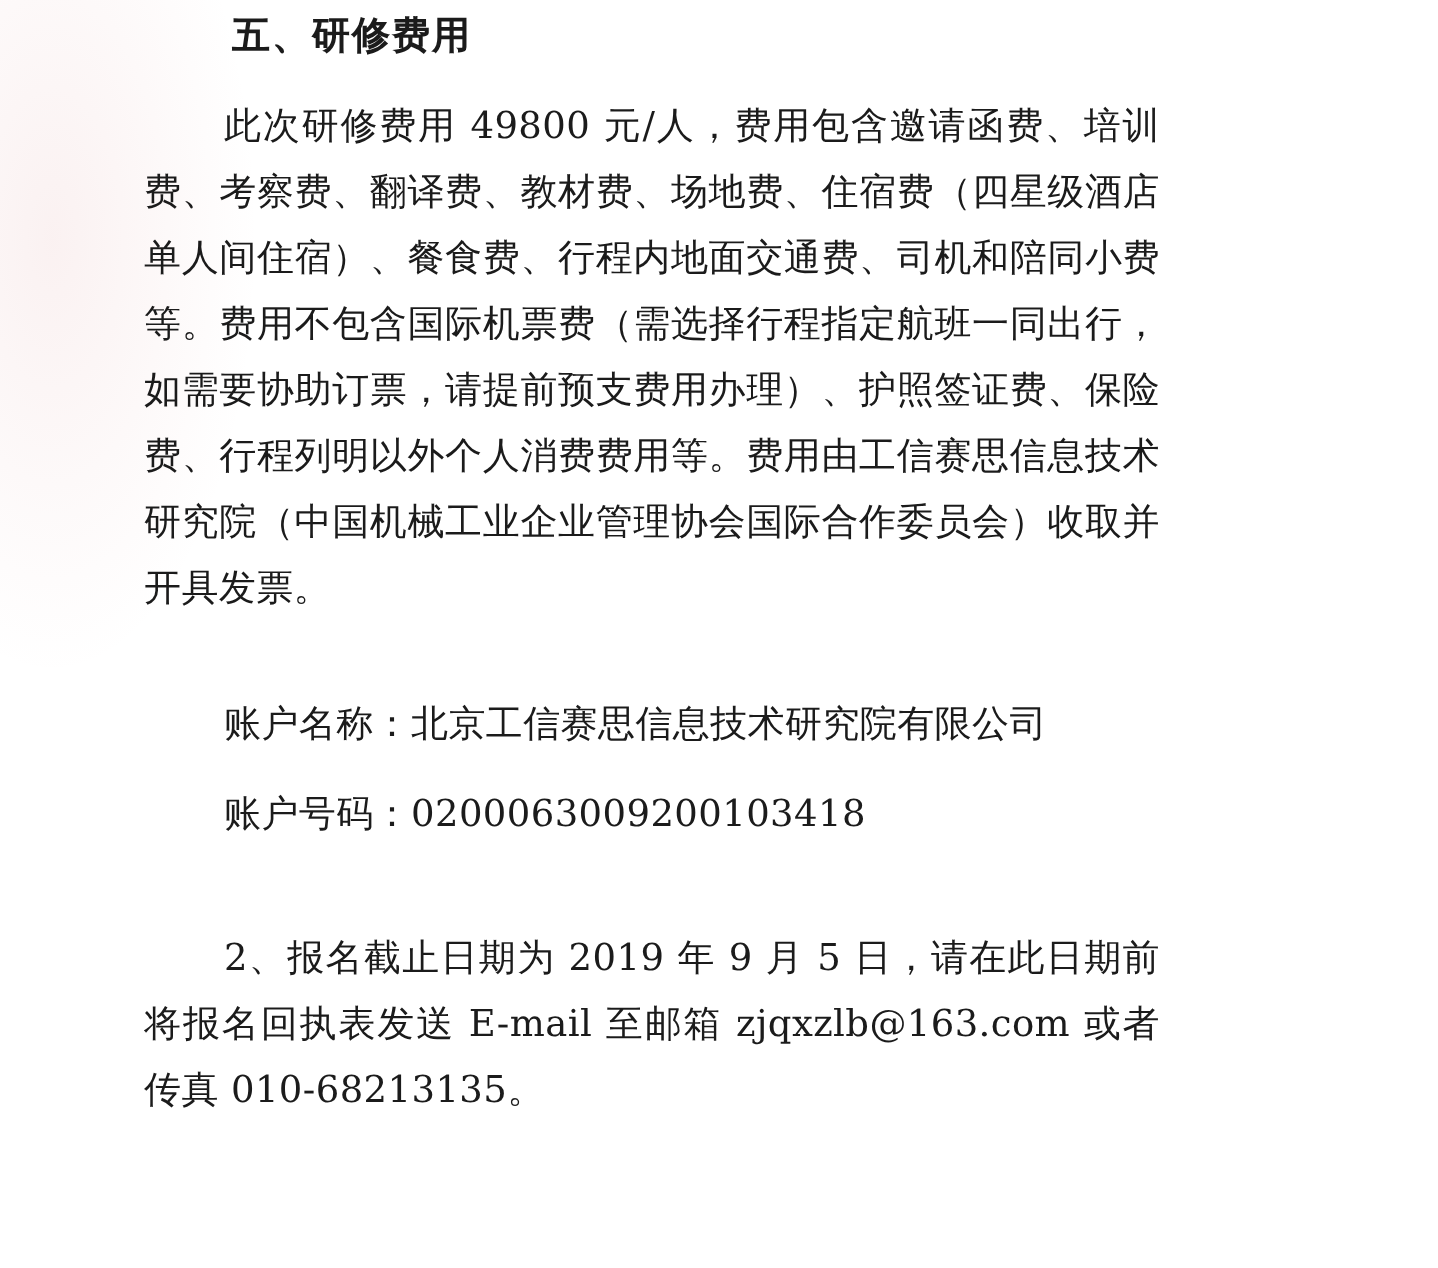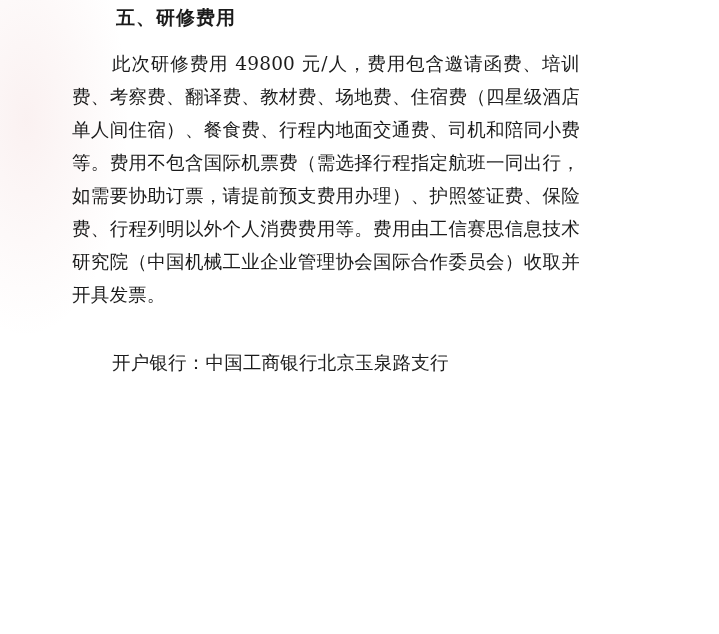--- a/index.html
+++ b/index.html
@@ -69,26 +69,28 @@
 
   <div class="small-gap"></div>
 
   <p class="para indent2">此次研修费用 49800 元/人，费用包含邀请函费、培训费、考察费、翻译费、教材费、场地费、住宿费（四星级酒店单人间住宿）、餐食费、行程内地面交通费、司机和陪同小费等。费用不包含国际机票费（需选择行程指定航班一同出行，如需要协助订票，请提前预支费用办理）、护照签证费、保险费、行程列明以外个人消费费用等。费用由工信赛思信息技术研究院（中国机械工业企业管理协会国际合作委员会）收取并开具发票。</p>
 
   <div class="block-gap"></div>
 
 
   <div class="small-gap"></div>
 
+  <p class="para indent-label"><span>账户名称：</span><span class="numtext">北京工信赛思信息技术研究院有限公司</span></p>
 
+  <p class="para indent-label"><span>账户号码：</span><span class="numtext">0200063009200103418</span></p>
 
-  <p class="para indent-label"><span>开户银行：</span><span class="numtext">中国工商银行北京玉泉路支行</span></p>
 
   <div class="block-gap"></div>
 
 
   <div class="small-gap"></div>
 
 
   <div class="small-gap"></div>
 
+  <p class="para indent2">2、报名截止日期为 2019 年 9 月 5 日，请在此日期前将报名回执表发送 E-mail 至邮箱 zjqxzlb@163.com 或者传真 010-68213135。</p>
 
 </div>
 
 </body></html>

